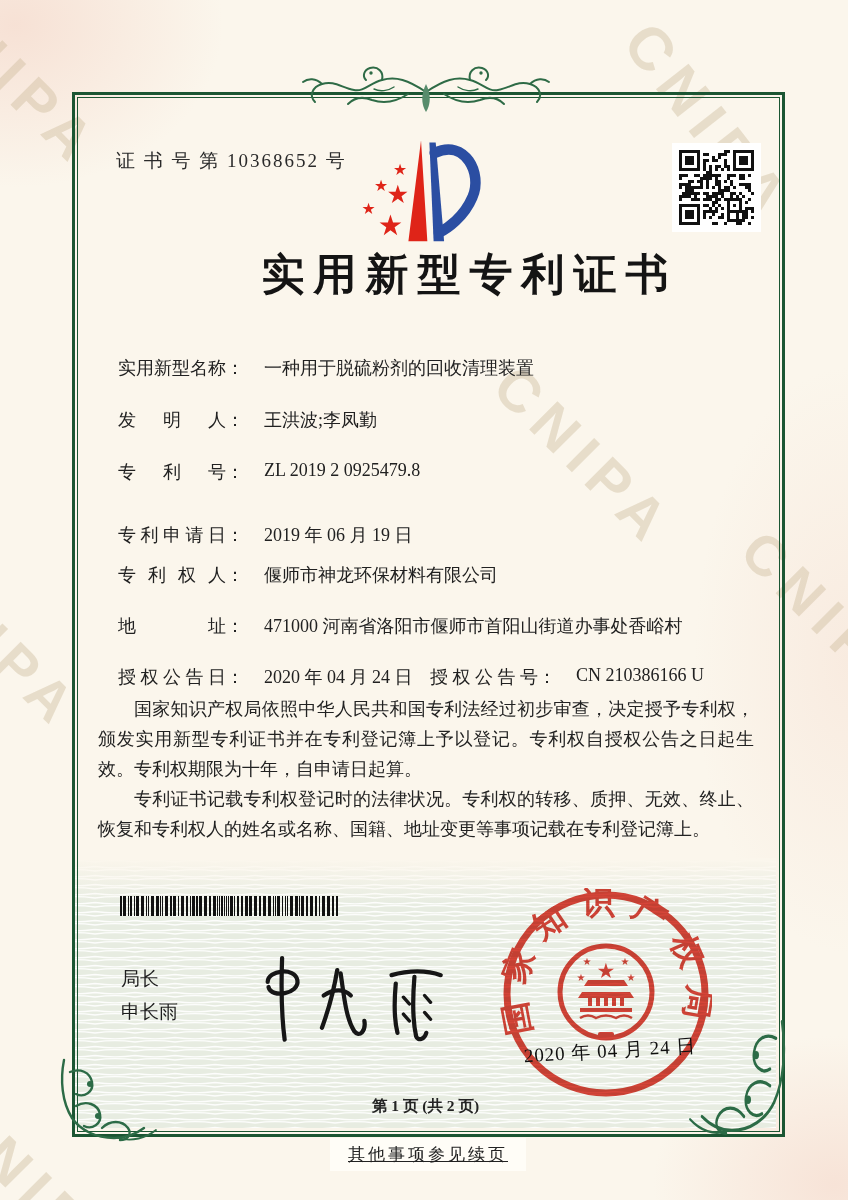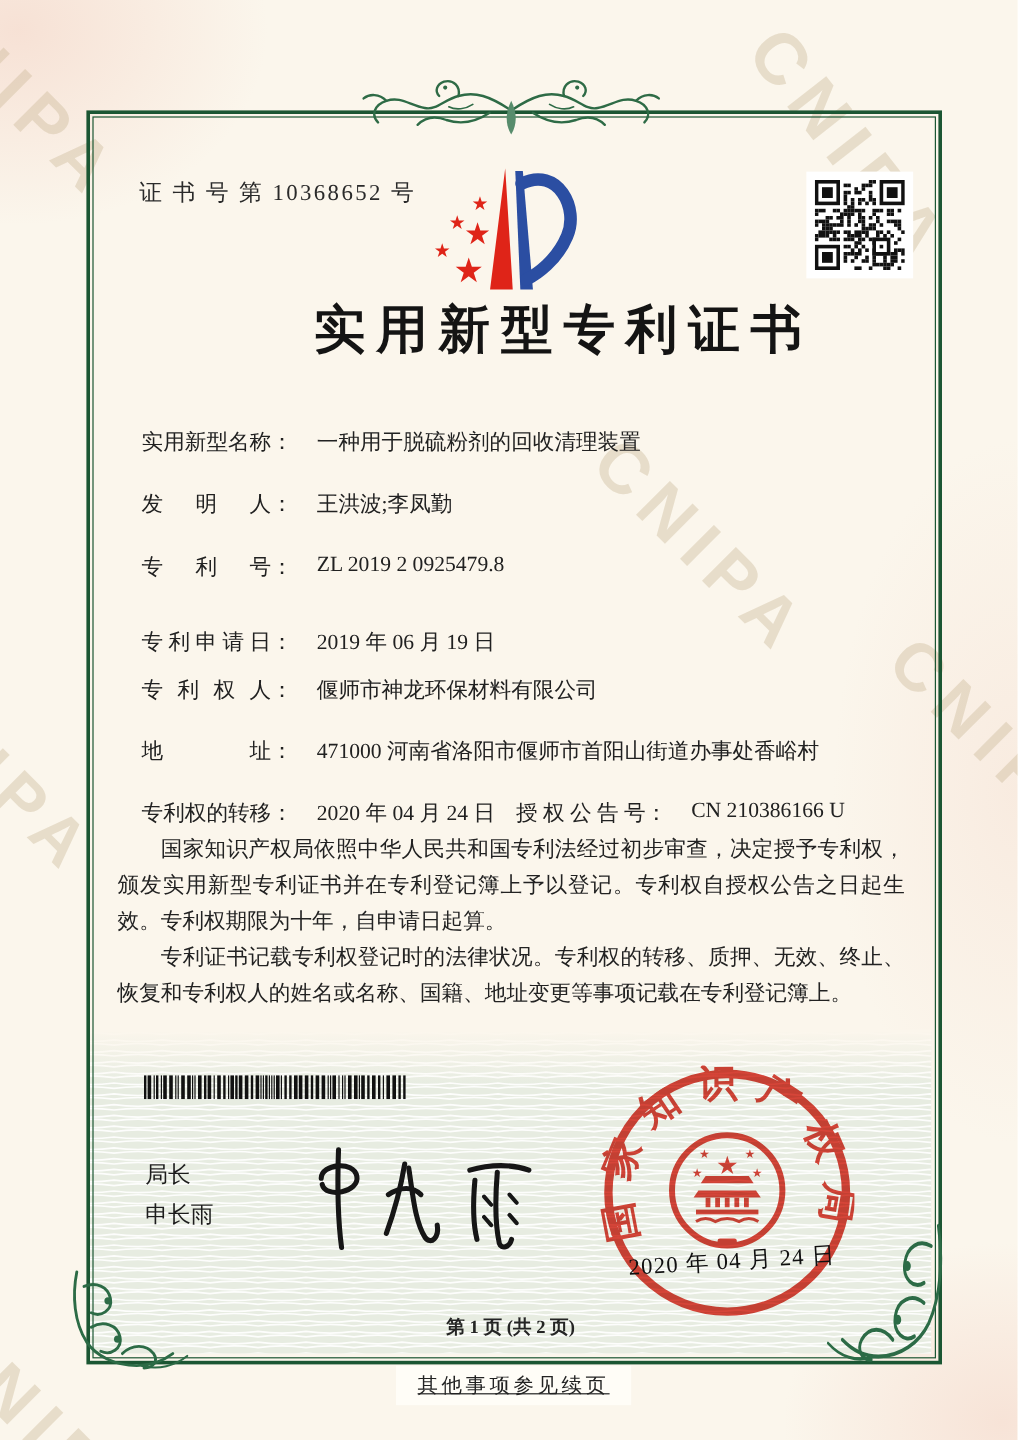--- a/index.html
+++ b/index.html
@@ -40,21 +40,21 @@
          font-size:43px;font-weight:bold;color:#141414;letter-spacing:9px;z-index:5;padding-left:44px;}
   .frow{position:absolute;left:118px;height:24px;font-size:18px;color:#212121;
         white-space:nowrap;z-index:5;}
   .lbl{display:inline-block;width:108px;text-align:justify;text-align-last:justify;
        vertical-align:top;}
   .colon{display:inline-block;vertical-align:top;}
   .val{display:inline-block;vertical-align:top;margin-left:20px;}
   .pair2{position:absolute;left:312px;top:0;}
 
   
-  .paras{position:absolute;left:98px;top:694px;width:656px;z-index:5;font-family:Liberation Mono, monospace;}
+  .paras{position:absolute;left:98px;top:694px;width:656px;z-index:5;}
   .paras p{margin:0;text-indent:2em;font-size:18px;line-height:30px;color:#222;
            text-align:justify;}
 
   
   #barcode{position:absolute;left:120px;top:896px;z-index:5;}
   .officer-title{position:absolute;left:121px;top:966px;font-size:19px;color:#1d1d1d;z-index:5;}
   .officer-name{position:absolute;left:121px;top:999px;font-size:19px;color:#1d1d1d;z-index:5;}
   #signature{position:absolute;left:250px;top:948px;z-index:6;}
   #seal{position:absolute;left:500px;top:888px;z-index:6;mix-blend-mode:multiply;opacity:.93;}
   .seal-date{position:absolute;left:505px;top:1038px;width:210px;text-align:center;
@@ -428,21 +428,21 @@
   <div class="frow" style="top:523px">
     <span class="lbl">专利申请日</span><span class="colon">：</span><span class="val">2019 年 06 月 19 日</span>
   </div>
   <div class="frow" style="top:563px">
     <span class="lbl">专利权人</span><span class="colon">：</span><span class="val">偃师市神龙环保材料有限公司</span>
   </div>
   <div class="frow" style="top:614px">
     <span class="lbl">地址</span><span class="colon">：</span><span class="val">471000 河南省洛阳市偃师市首阳山街道办事处香峪村</span>
   </div>
   <div class="frow" style="top:665px">
-    <span class="lbl">专利权的转移</span><span class="colon">：</span><span class="val">2020 年 04 月 24 日</span>
+    <span class="lbl">授权公告日</span><span class="colon">：</span><span class="val">2020 年 04 月 24 日</span>
     <span class="pair2">
       <span class="lbl">授权公告号</span><span class="colon">：</span><span class="val">CN 210386166 U</span>
     </span>
   </div>
 
   <div class="paras">
     <p>国家知识产权局依照中华人民共和国专利法经过初步审查，决定授予专利权，颁发实用新型专利证书并在专利登记簿上予以登记。专利权自授权公告之日起生效。专利权期限为十年，自申请日起算。</p>
     <p>专利证书记载专利权登记时的法律状况。专利权的转移、质押、无效、终止、恢复和专利权人的姓名或名称、国籍、地址变更等事项记载在专利登记簿上。</p>
   </div>
 

